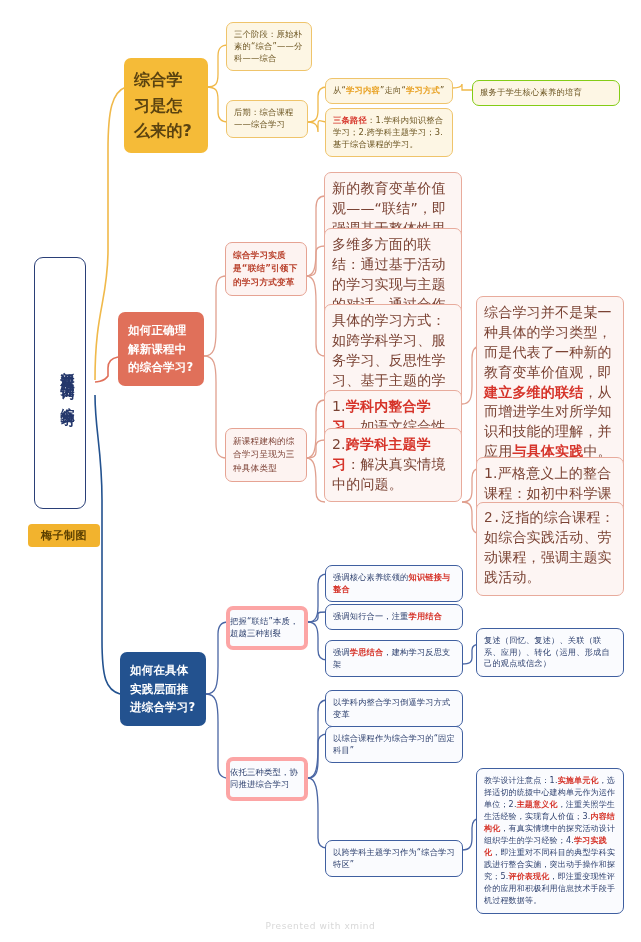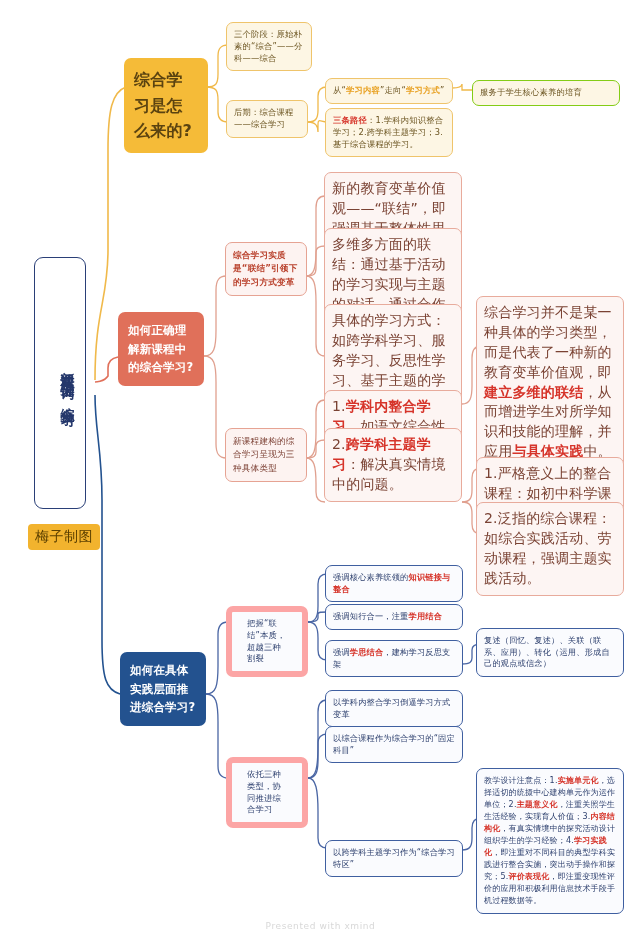--- a/index.html
+++ b/index.html
@@ -38,22 +38,22 @@
     text-align:center;
     padding:10px 6px;
     writing-mode:vertical-rl;
     text-orientation:upright;
     letter-spacing:3px;
   }
   .badge{
     position:absolute;
     background:#f2b32e;
     color:#5c4000;
-    font-size:14px;
-    font-weight:400;
+    font-size:11px;
+    font-weight:700;
     border-radius:4px;
     padding:4px 6px;
     text-align:center;
     letter-spacing:.5px;
   }
   
   .b1-main{
     background:#f5bb38;
     color:#5b4310;
     border:none;
@@ -113,24 +113,24 @@
   .b3-main{
     background:#23528f;
     color:#fff;
     font-size:11.5px;
     font-weight:700;
     padding:9px 10px;
     line-height:1.62;
   }
   .b3-sub{
     background:#fafbfe;
-    border:6px solid #fca5a5;
+    border:4px solid #fca5a5;
     color:#2c3f6d;
     font-size:8.3px;
-    padding:6px 15px;
+    padding:6px 0;
   }
   .b3-leaf{
     background:#fafbfe;
     border:1px solid #3f5fa0;
     color:#2c3f6d;
     font-size:8.2px;
     padding:6px 7px;
   }
   .b3-leaf.big{font-size:8px;line-height:1.5;}
   em.hl-orange{font-style:normal;color:#e8a020;font-weight:700;}
@@ -227,21 +227,21 @@
 
   <div class="node b2-leaf" style="left:324px;top:390px;width:138px;">1.<em class="hl-rose">学科内整合学习</em>，如语文综合性学习</div>
 
   <div class="node b2-leaf" style="left:324px;top:428px;width:138px;">2.<em class="hl-rose">跨学科主题学习</em>：解决真实情境中的问题。</div>
 
 
   <div class="node b2-leaf" style="left:476px;top:296px;width:148px;">综合学习并不是某一种具体的学习类型，而是代表了一种新的教育变革价值观，即<em class="hl-rose">建立多维的联结</em>，从而增进学生对所学知识和技能的理解，并应用<em class="hl-rose">与具体实践</em>中。</div>
 
   <div class="node b2-leaf" style="left:476px;top:457px;width:148px;">1.严格意义上的整合课程：如初中科学课程</div>
 
-  <div class="node b2-leaf" style="left:476px;top:502px;width:148px;">2.泛指的综合课程：如综合实践活动、劳动课程，强调主题实践活动。</div>
+  <div class="node b2-leaf" style="left:476px;top:502px;width:148px;font-family:Liberation Mono, monospace;">2.泛指的综合课程：如综合实践活动、劳动课程，强调主题实践活动。</div>
 
   <div class="node b3-main" style="left:120px;top:652px;width:86px;">如何在具体实践层面推进综合学习?</div>
 
   <div class="node b3-sub" style="left:226px;top:606px;width:82px;">把握“联结”本质，超越三种割裂</div>
 
   <div class="node b3-sub" style="left:226px;top:757px;width:82px;">依托三种类型，协同推进综合学习</div>
 
   <div class="node b3-leaf" style="left:325px;top:565px;width:138px;">强调核心素养统领的<em class="hl-rose">知识链接与整合</em></div>
 
   <div class="node b3-leaf" style="left:325px;top:604px;width:138px;">强调知行合一，注重<em class="hl-rose">学用结合</em></div>

